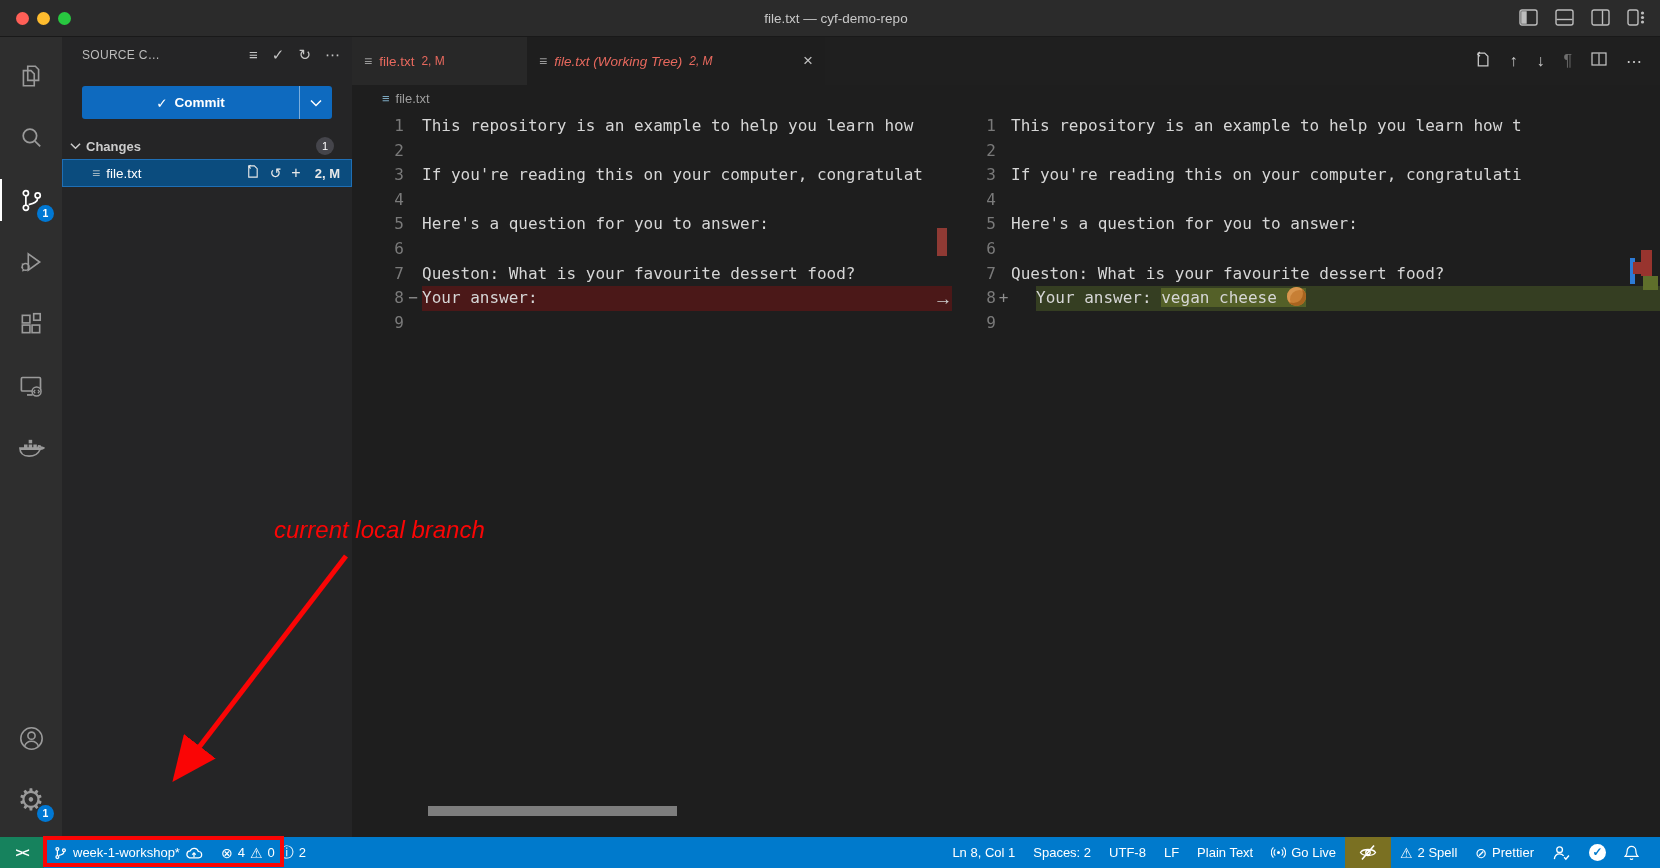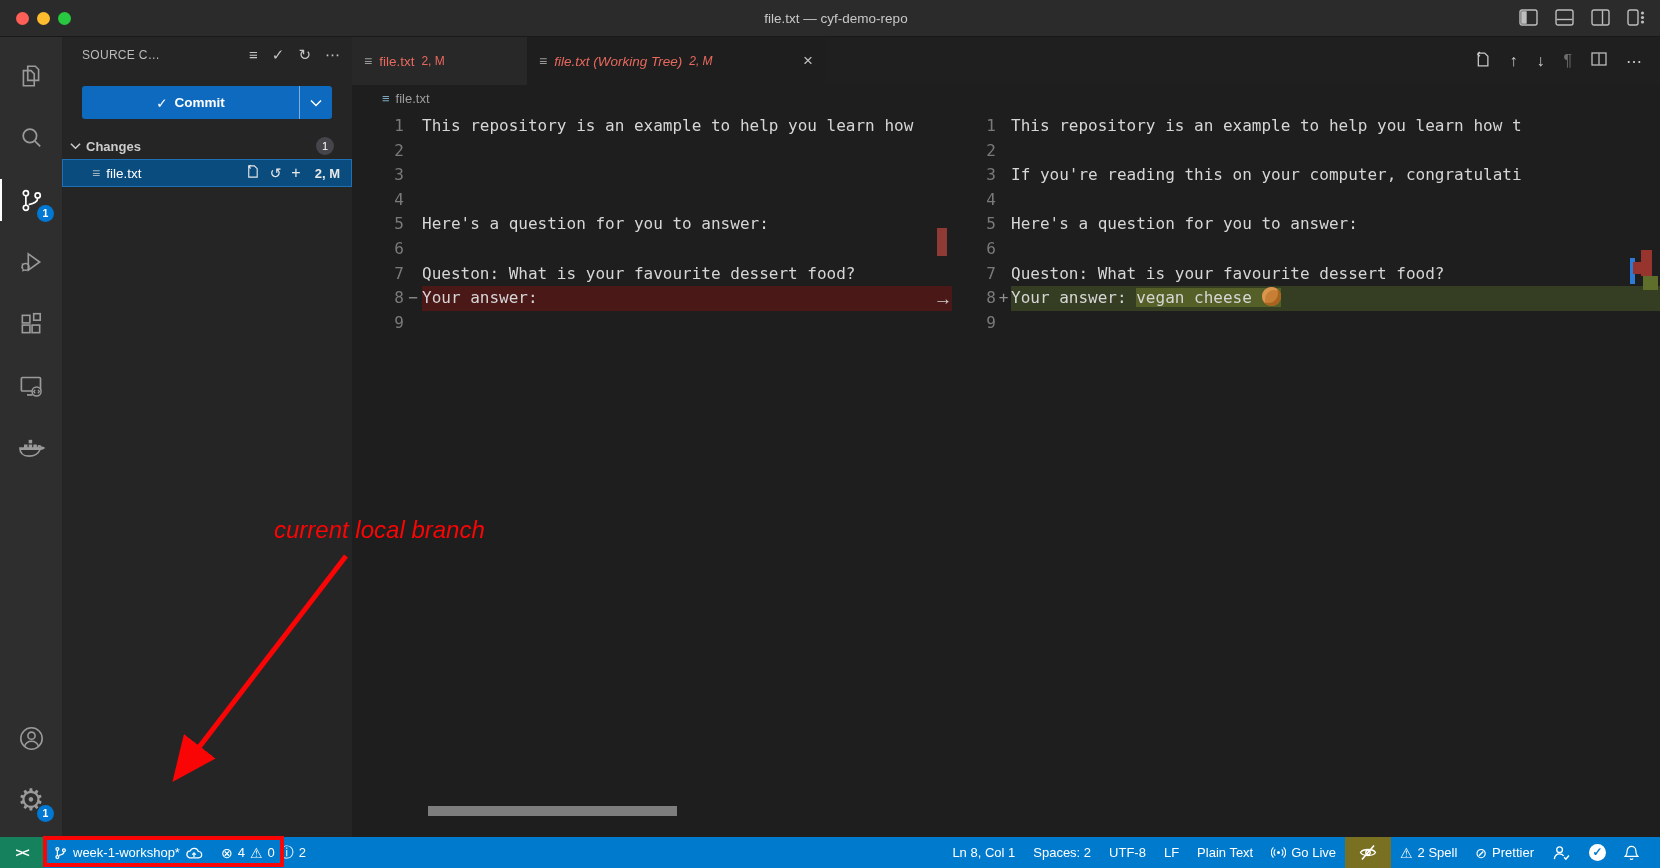--- a/index.html
+++ b/index.html
@@ -80,21 +80,21 @@
          font-family:"DejaVu Sans Mono", monospace; font-size:16px; white-space:pre; }
   .ln { flex:none; text-align:right; color:#7a7a7a; }
   .pane-left  .ln { width:52px; }
   .pane-right .ln { width:36px; }
   .mk { flex:none; text-align:center; color:#8f8f8f; }
   .pane-left  .mk { width:18px; }
   .pane-right .mk { width:15px; }
   .codefill { flex:1; min-width:0; }
   .code { color:#d6d6d6; }
   .removedbg { background:#4b1818; }
-  .addedbg   { background:#353e22; }
+  .addedbg   { background:#353e22;margin-left:25px; }
   .addhl { background:#546028; }
   .sq { text-decoration-style:wavy; text-decoration-color:#e4555a;
         text-underline-offset:4px; text-decoration-thickness:1px; }
   .emoji { display:inline-block; width:19px; height:19px; border-radius:50%;
            background:#c77f35; box-shadow:inset -3px -3px 0 #a8641f, inset 3px 3px 0 #d8964e;
            color:transparent; overflow:hidden; vertical-align:-3px; margin-left:1px; }
   .gutter-arrow { position:absolute; left:576px; top:174px; width:30px; height:25px;
                   color:#d0d0d0; font-size:19px; line-height:25px; text-align:center; z-index:5; }
   .ovl-left-red { position:absolute; left:585px; top:116px; width:10px; height:28px; background:#8f3a34; }
   .ruler-mark { position:absolute; }
@@ -299,21 +299,21 @@
     <div class="breadcrumbs">
       <span class="ficon">≡</span>
       <span>file.txt</span>
     </div>
 
     <div class="diffarea">
 
       <div class="pane pane-left">
         <div class="row"><span class="ln">1</span><span class="mk"></span><div class="codefill"><span class="code">This repository is an example to help you learn how </span></div></div>
         <div class="row"><span class="ln">2</span><span class="mk"></span><div class="codefill"></div></div>
-        <div class="row"><span class="ln">3</span><span class="mk"></span></div>
+        <div class="row"><span class="ln">3</span><span class="mk"></span><div class="codefill"><span class="code">If you're reading this on your computer, congratulat</span></div></div>
         <div class="row"><span class="ln">4</span><span class="mk"></span><div class="codefill"></div></div>
         <div class="row"><span class="ln">5</span><span class="mk"></span><div class="codefill"><span class="code">Here's a question for you to answer:</span></div></div>
         <div class="row"><span class="ln">6</span><span class="mk"></span><div class="codefill"></div></div>
         <div class="row"><span class="ln">7</span><span class="mk"></span><div class="codefill"><span class="code"><span class="sq">Queston</span><span>: What is your </span><span class="sq">favourite</span><span> dessert food?</span></span></div></div>
         <div class="row"><span class="ln">8</span><span class="mk">−</span><div class="codefill removedbg"><span class="code">Your answer:</span></div></div>
         <div class="row"><span class="ln">9</span><span class="mk"></span><div class="codefill"></div></div>
         <div class="ovl-left-red"></div>
         <div class="hscroll"></div>
       </div>
 

